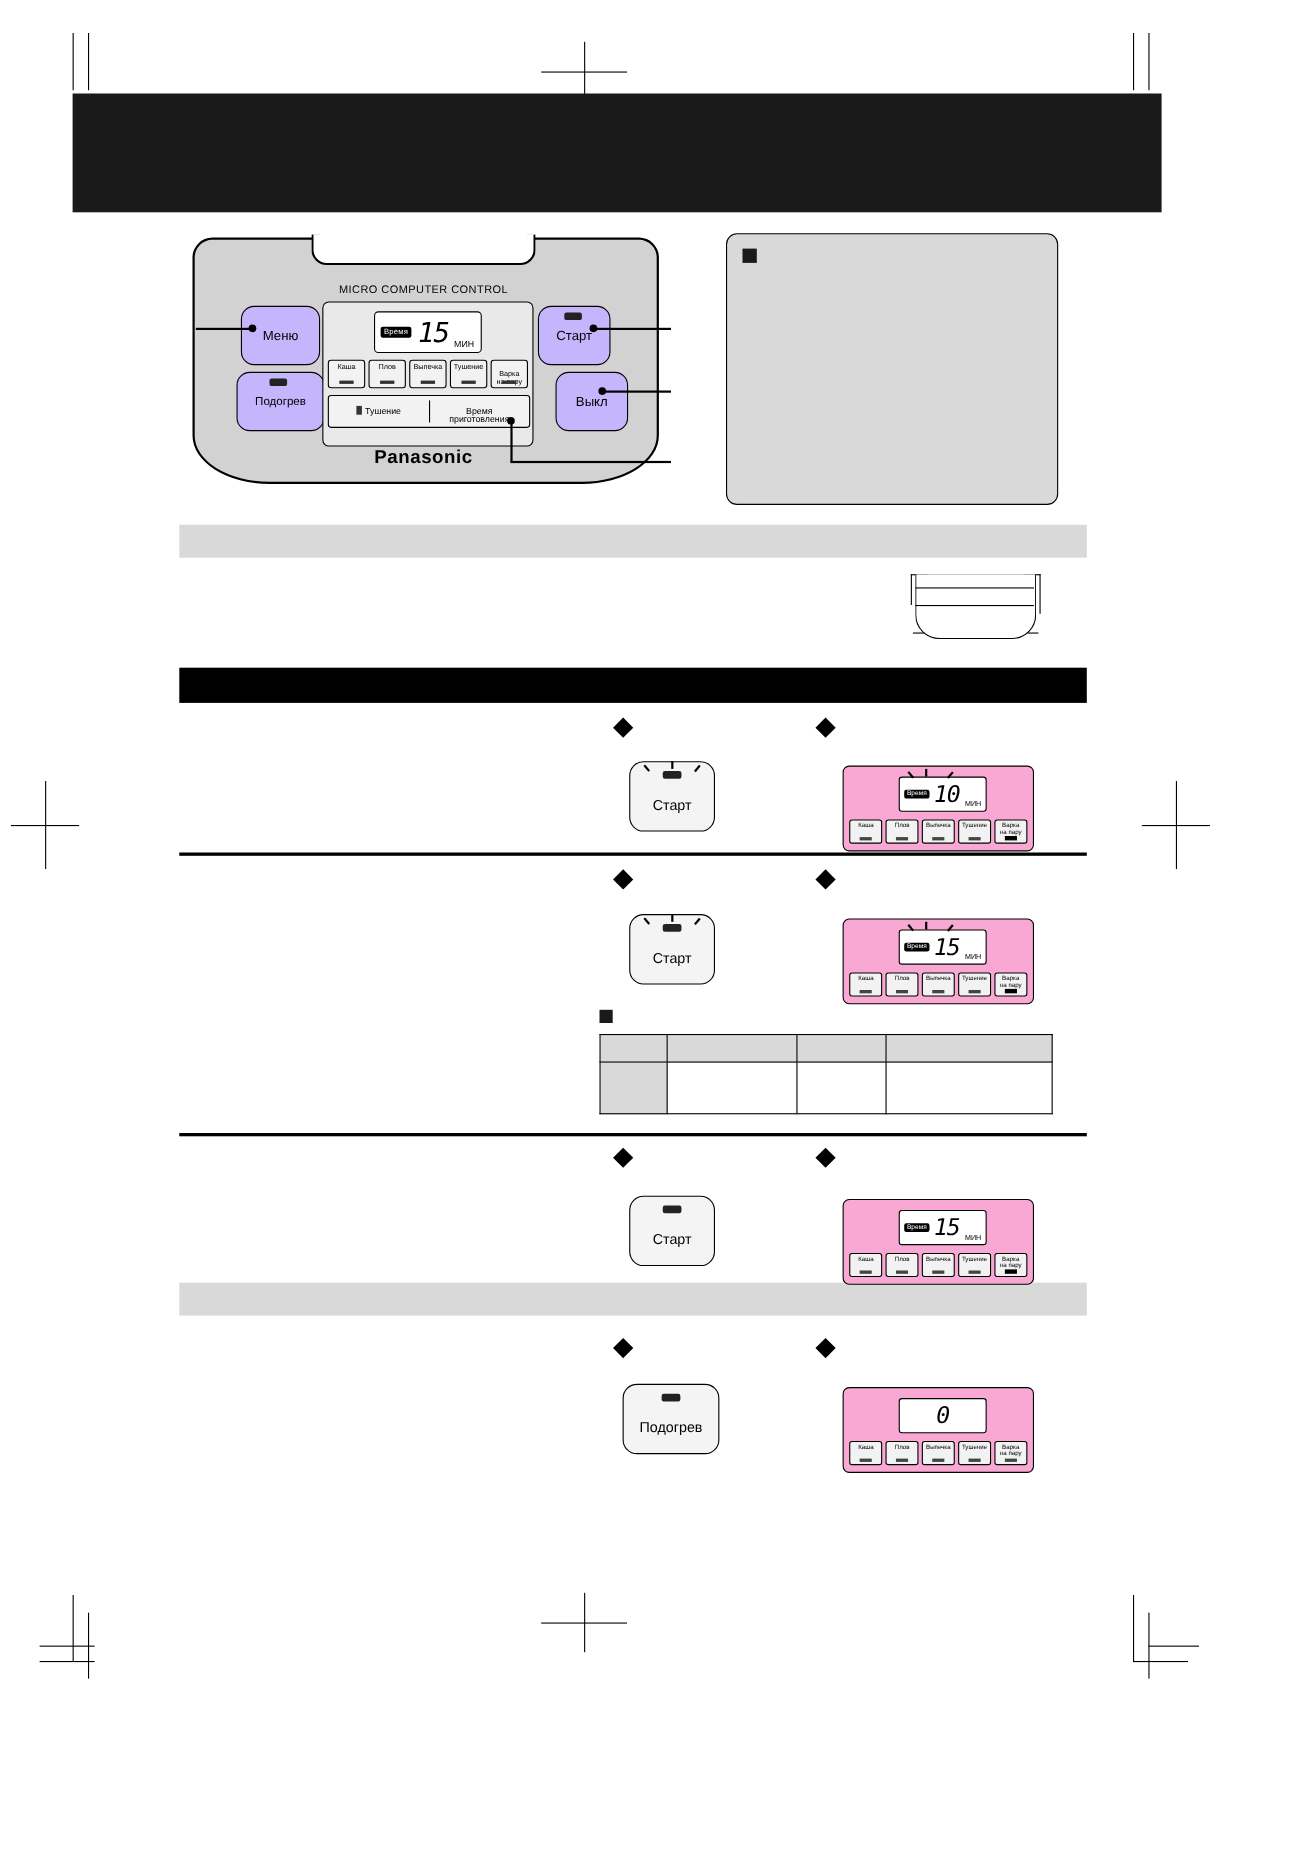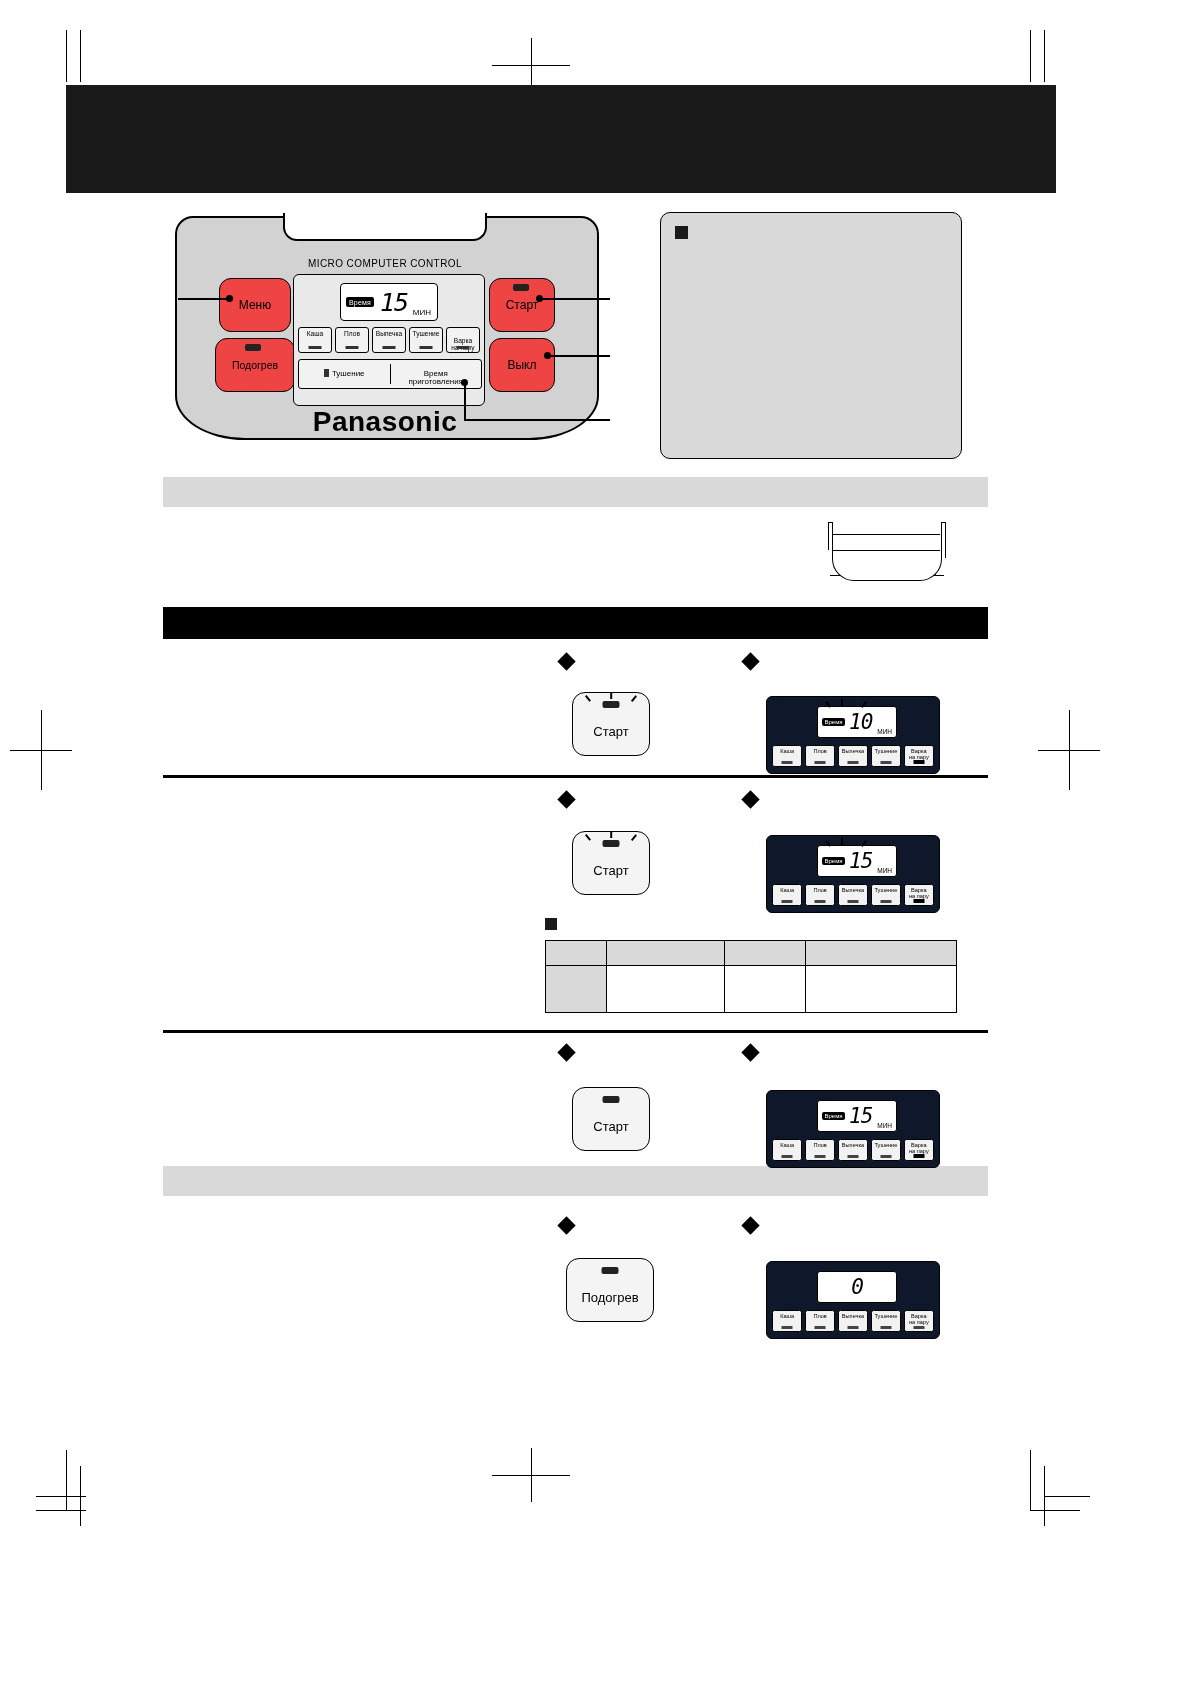--- a/index.html
+++ b/index.html
@@ -86,28 +86,28 @@
     width: 420px;
     text-align: center;
     font-size: 10px;
     letter-spacing: .4px;
   }
   .brand {
     position: absolute;
     left: 0; top: 190px;
     width: 420px;
     text-align: center;
-    font-size: 28px;
+    font-size: 17px;
     font-weight: bold;
     font-family: "Liberation Sans", sans-serif;
     letter-spacing: .5px;
   }
   .rbtn {
     position: absolute;
-    background: #ef4444;
+    background: #c4b5fd;
     border: 1.6px solid #000;
     border-radius: 12px;
     display: flex;
     align-items: center;
     justify-content: center;
     font-size: 12px;
   }
   .rbtn.small { font-size: 10.5px; }
   .led {
     position: absolute;
@@ -317,21 +317,21 @@
   .ray {
     position: absolute;
     width: 1.6px; height: 7px;
     background: #000;
   }
 
   
   .mini-panel {
     position: absolute;
     width: 172px; height: 76px;
-    background: #0f172a;
+    background: #f9a8d4;
     border: 1.4px solid #000;
     border-radius: 6px;
   }
   .mini-disp {
     position: absolute;
     left: 50px; top: 9px;
     width: 78px; height: 30px;
     background: #fff;
     border: 1.3px solid #000;
     border-radius: 3px;
@@ -460,21 +460,21 @@
   </div>
   <div class="rbtn small" style="left:40px; top:122px; width:78px; height:52px;">
     <span>Подогрев</span>
   </div>
   <div class="led" style="left:70px; top:128px;"></div>
 
   <div class="rbtn" style="left:314px; top:62px; width:64px; height:52px;">
     <span>Старт</span>
   </div>
   <div class="led" style="left:338px; top:68px;"></div>
-  <div class="rbtn" style="left:314px; top:122px; width:64px; height:52px;text-align:right;">
+  <div class="rbtn" style="left:330px; top:122px; width:64px; height:52px;text-align:right;">
     <span>Выкл</span>
   </div>
 
   <div class="panel-inner">
     <div class="display-box">
       <span class="disp-tag">Время</span>
       <span class="disp-num">15</span>
       <span class="disp-unit">МИН</span>
     </div>
 

